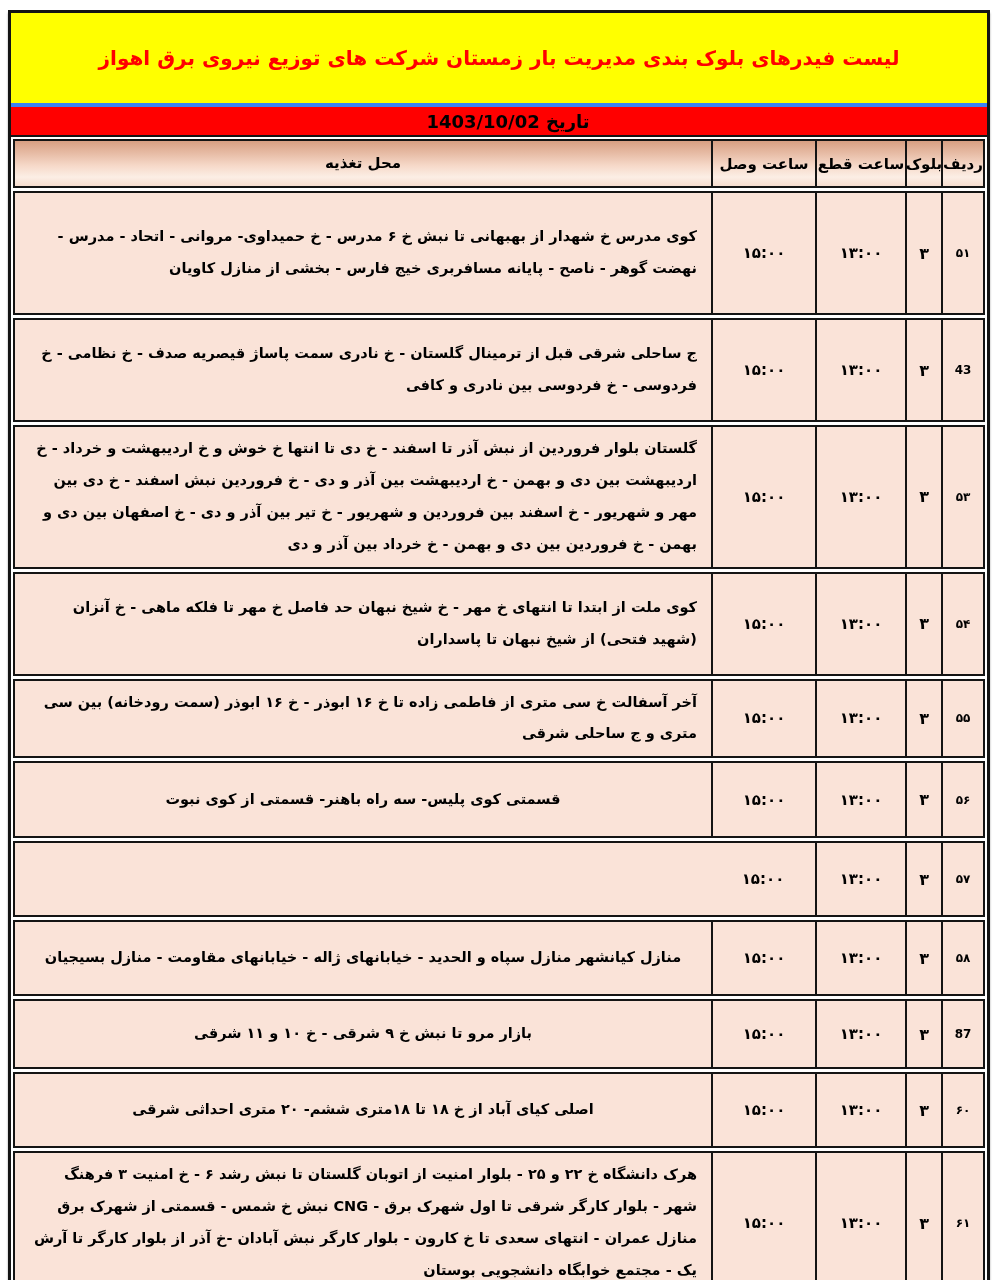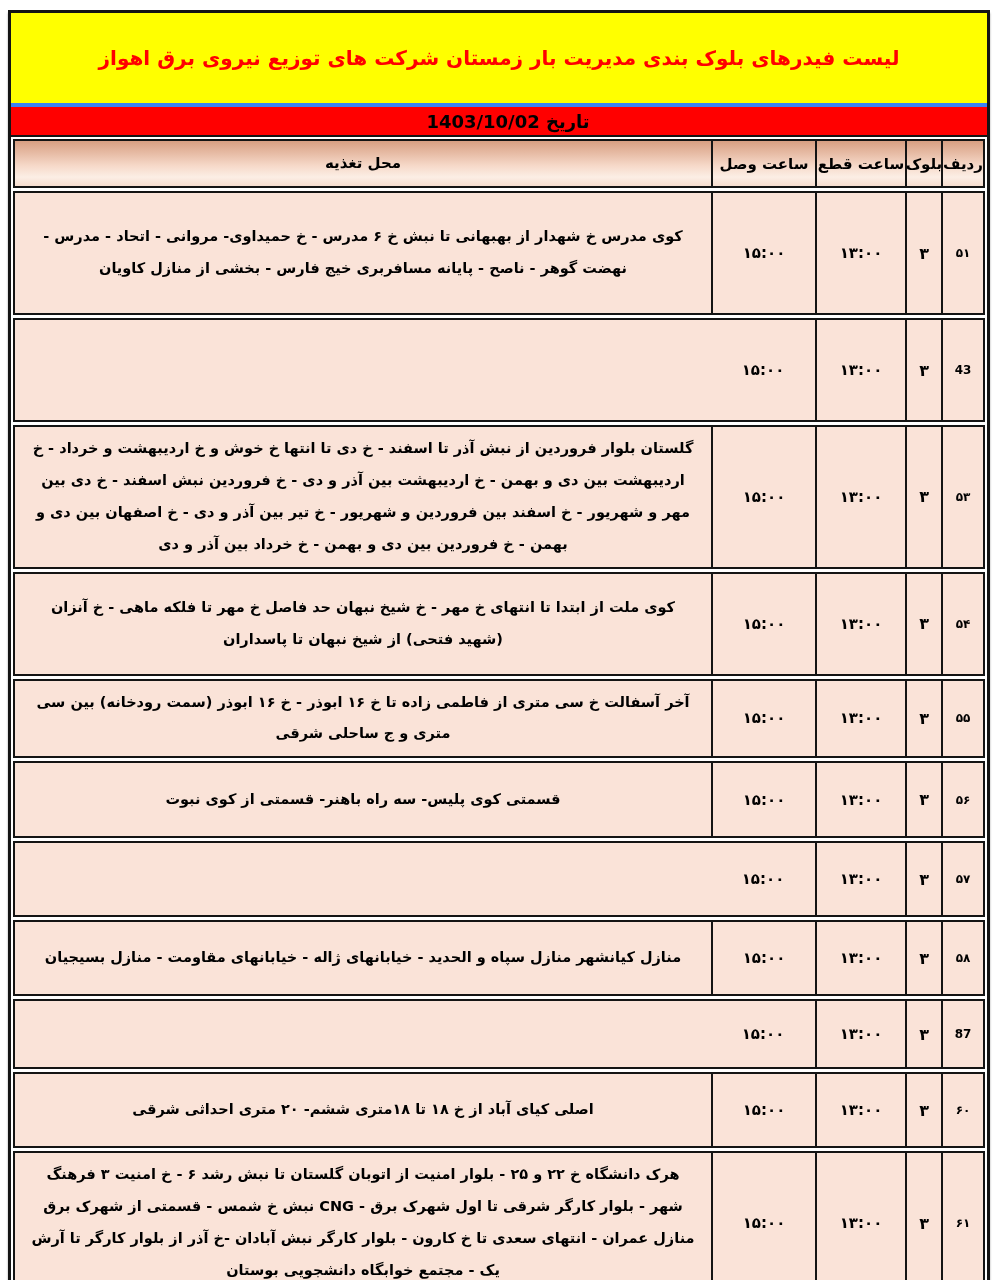--- a/index.html
+++ b/index.html
@@ -43,21 +43,21 @@
     display:flex;align-items:center;justify-content:center;
     font-weight:bold;color:#000;
     box-sizing:border-box;
     text-align:center;
   }
   .cell:last-child{border-left:none;}
   .cell.radif{width:42px;font-size:12px;}
   .cell.block{width:36px;font-size:16px;}
   .cell.cut{width:90px;font-size:15px;}
   .cell.connect{width:104px;font-size:15px;}
-  .cell.location{flex:1;padding:6px 14px;font-size:14.5px;line-height:2.2;}
+  .cell.location{flex:1;padding:6px 14px;font-size:14.5px;line-height:2.2;text-align:right;}
   .row.header{min-height:32px;background:linear-gradient(180deg,#d89f82 0%,#f6d9c9 55%,#fceee5 80%,#f6ddcf 100%);}
   .row.header .cell{font-size:15px;}
 </style>
 </head>
 <body dir="rtl">
 
 <div class="doc">
 
   <div class="title-block">
     <div class="title">لیست فیدرهای بلوک بندی مدیریت بار زمستان شرکت های توزیع نیروی برق اهواز</div>
@@ -84,20 +84,21 @@
     <div class="cell cut">۱۳:۰۰</div>
     <div class="cell connect">۱۵:۰۰</div>
     <div class="cell location">کوی مدرس خ شهدار از بهبهانی تا نبش خ ۶ مدرس - خ حمیداوی- مروانی - اتحاد - مدرس - نهضت گوهر - ناصح - پایانه مسافربری خیج فارس - بخشی از منازل کاویان</div>
   </div>
 
   <div class="row" style="min-height: 104px;">
     <div class="cell radif">43</div>
     <div class="cell block">۳</div>
     <div class="cell cut">۱۳:۰۰</div>
     <div class="cell connect">۱۵:۰۰</div>
+    <div class="cell location">ج ساحلی شرقی قبل از ترمینال گلستان - خ نادری سمت پاساژ قیصریه صدف - خ نظامی - خ فردوسی - خ فردوسی بین نادری و کافی</div>
   </div>
 
   <div class="row" style="min-height: 140px;">
     <div class="cell radif">۵۳</div>
     <div class="cell block">۳</div>
     <div class="cell cut">۱۳:۰۰</div>
     <div class="cell connect">۱۵:۰۰</div>
     <div class="cell location">گلستان بلوار فروردین از نبش آذر تا اسفند - خ دی تا انتها خ خوش و خ اردیبهشت و خرداد - خ اردیبهشت بین دی و بهمن - خ اردیبهشت بین آذر و دی - خ فروردین نبش اسفند - خ دی بین مهر و شهریور - خ اسفند بین فروردین و شهریور - خ تیر بین آذر و دی - خ اصفهان بین دی و بهمن - خ فروردین بین دی و بهمن - خ خرداد بین آذر و دی</div>
   </div>
 
@@ -138,20 +139,21 @@
     <div class="cell cut">۱۳:۰۰</div>
     <div class="cell connect">۱۵:۰۰</div>
     <div class="cell location">منازل کیانشهر منازل سپاه و الحدید - خیابانهای ژاله - خیابانهای مقاومت - منازل بسیجیان</div>
   </div>
 
   <div class="row" style="min-height: 70px;">
     <div class="cell radif">87</div>
     <div class="cell block">۳</div>
     <div class="cell cut">۱۳:۰۰</div>
     <div class="cell connect">۱۵:۰۰</div>
+    <div class="cell location">بازار مرو تا نبش خ ۹ شرقی - خ ۱۰ و ۱۱ شرقی</div>
   </div>
 
   <div class="row" style="min-height: 76px;">
     <div class="cell radif">۶۰</div>
     <div class="cell block">۳</div>
     <div class="cell cut">۱۳:۰۰</div>
     <div class="cell connect">۱۵:۰۰</div>
     <div class="cell location">اصلی کیای آباد از خ ۱۸ تا ۱۸متری ششم- ۲۰ متری احداثی شرقی</div>
   </div>
 

